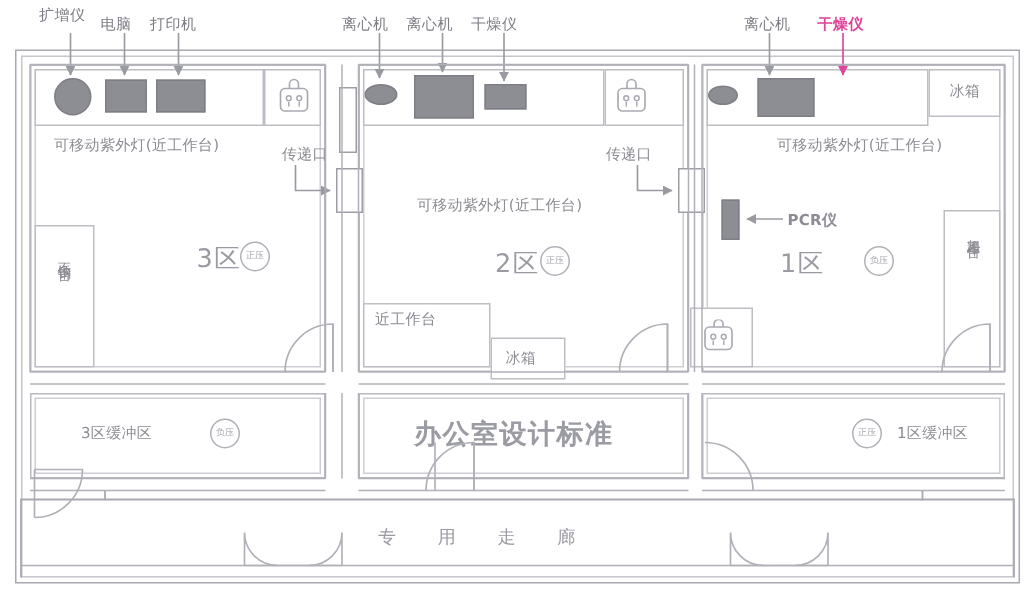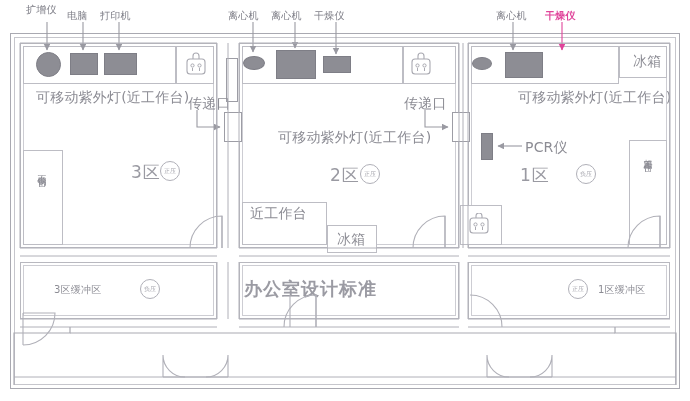--- a/index.html
+++ b/index.html
@@ -56,21 +56,21 @@
     position:absolute;
     background:#ffffff;
     border:1px solid #9d9da5;
     box-sizing:border-box;
   }
 
   
   .lbl{
     position:absolute;
     color:#8c8c94;
-    font-size:14px;
+    font-size:10px;
     line-height:11px;
     white-space:nowrap;
     letter-spacing:0.2px;
   }
   .lbl-top{
     position:absolute;
     color:#7d7d86;
     font-size:10px;
     white-space:nowrap;
     letter-spacing:0.3px;
@@ -210,21 +210,21 @@
 
   <div class="lbl" style="left:518px;top:92px;">可移动紫外灯(近工作台)</div>
 
   <div class="bench" style="left:629px;top:140px;width:38px;height:105px;"></div>
   <div class="lbl-vert" style="left:641px;top:152px;">超净工作台</div>
 
   <div class="lbl-zone" style="left:520px;top:164px;">1区</div>
   <div class="badge" style="left:576px;top:164px;">负压</div>
 
   <div class="equip-dark" style="left:481px;top:133px;width:12px;height:27px;"></div>
-  <div class="lbl" style="left:525px;top:142px;">PCR仪</div>
+  <div class="lbl" style="left:525px;top:142px;font-weight:bold;">PCR仪</div>
 
   <div class="bench" style="left:460px;top:205px;width:42px;height:40px;"></div>
   <svg class="abs" style="left:468px;top:213px;" width="22" height="24" viewBox="0 0 22 24">
     <rect x="2" y="5" width="18" height="15" rx="3" fill="none" stroke="#a9a9b1" stroke-width="1.1"></rect>
     <path d="M8 5 V3 a3 3 0 0 1 6 0 V5" fill="none" stroke="#a9a9b1" stroke-width="1.1"></path>
     <circle cx="7.5" cy="11.5" r="1.6" fill="none" stroke="#a9a9b1" stroke-width="1"></circle>
     <circle cx="14.5" cy="11.5" r="1.6" fill="none" stroke="#a9a9b1" stroke-width="1"></circle>
     <path d="M7.5 14 v3 M14.5 14 v3" stroke="#a9a9b1" stroke-width="1"></path>
   </svg>
 
@@ -242,22 +242,23 @@
 
   <div class="room-outline" style="left:239px;top:262px;width:220px;height:57px;"></div>
   <div class="room-outline" style="left:242px;top:265px;width:214px;height:51px;border-color:#cdcdd3;"></div>
 
   <div class="room-outline" style="left:468px;top:262px;width:202px;height:57px;"></div>
   <div class="room-outline" style="left:471px;top:265px;width:196px;height:51px;border-color:#cdcdd3;"></div>
   <div class="badge" style="left:568px;top:279px;">正压</div>
   <div class="lbl" style="left:598px;top:284px;font-size:10px;">1区缓冲区</div>
 
   <div class="room-outline" style="left:70px;top:333px;width:545px;height:52px;border:none;"></div>
-
-  <div class="watermark" style="left:244px;top:277px;">办公室设计标准</div>
+  <div class="lbl-corridor" style="left:252px;top:350px;">专 用 走 廊</div>
+
+  <div class="watermark" style="left:276px;top:277px;">办公室设计标准</div>
 
   <svg id="overlay" viewBox="0 0 690 401">
     <defs>
       <marker id="arw" markerWidth="7" markerHeight="7" refX="5.5" refY="3" orient="auto">
         <path d="M0,0 L6,3 L0,6 z" fill="#9a9aa2"></path>
       </marker>
       <marker id="arwp" markerWidth="7" markerHeight="7" refX="5.5" refY="3" orient="auto">
         <path d="M0,0 L6,3 L0,6 z" fill="#e0449a"></path>
       </marker>
     </defs>

